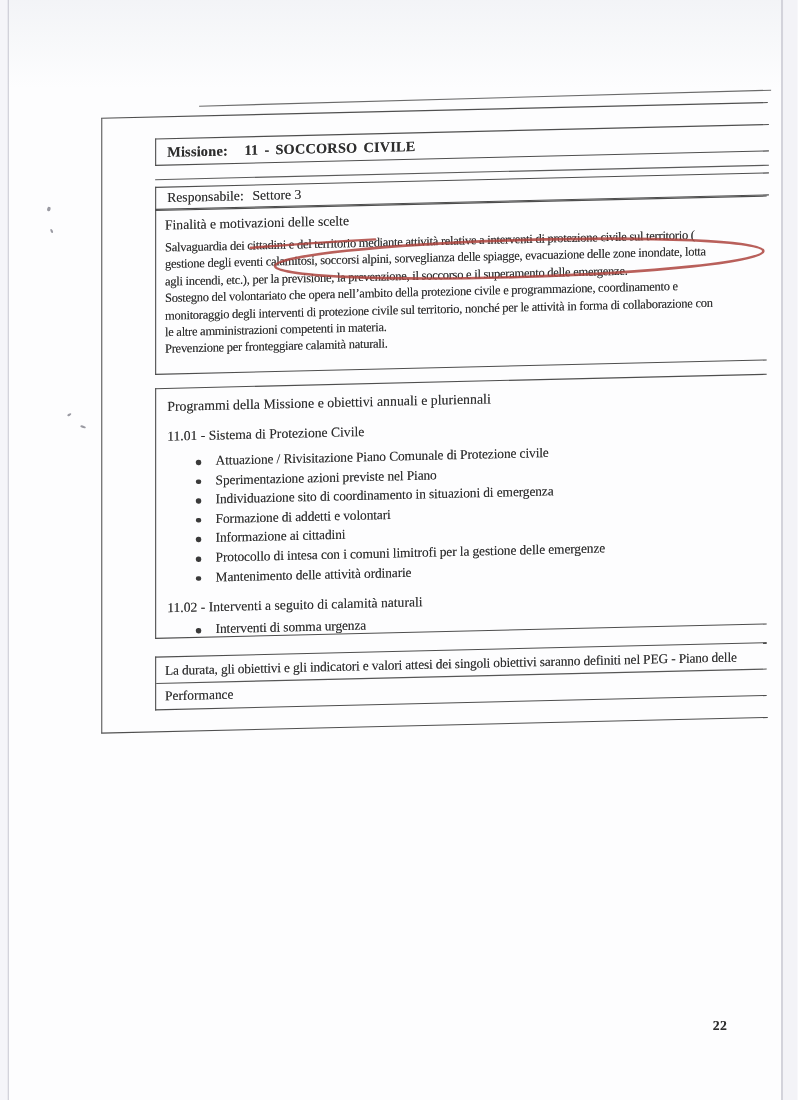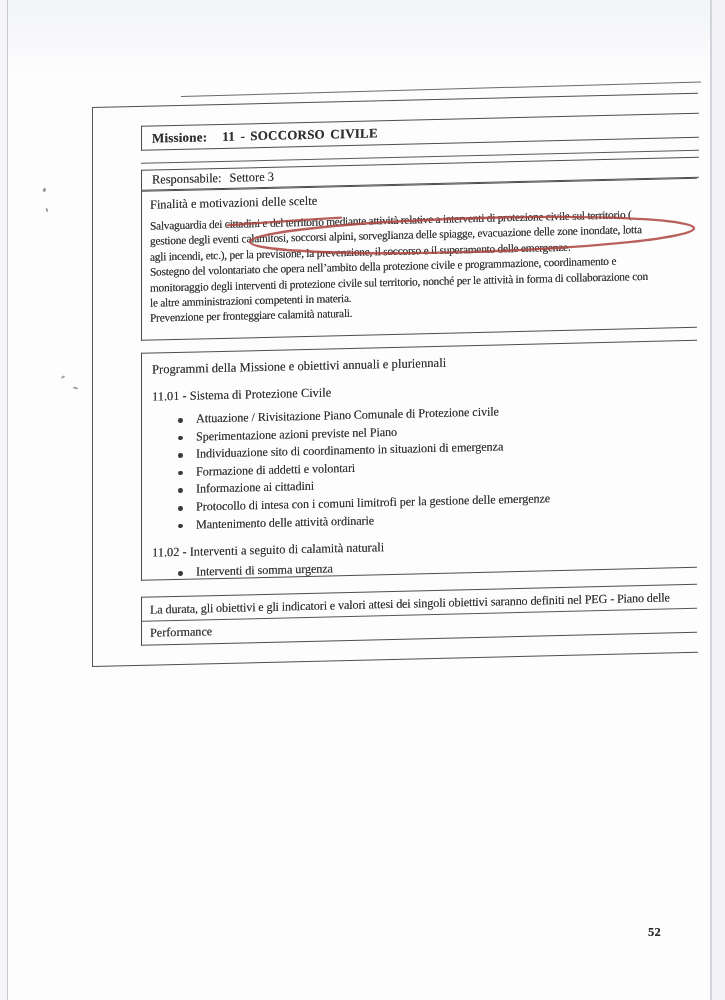--- a/index.html
+++ b/index.html
@@ -137,13 +137,13 @@
     </ul>
   </div>
 
   <div class="box durata-box scan-text">
     <div class="durata-line1">La durata, gli obiettivi e gli indicatori e valori attesi dei singoli obiettivi saranno definiti nel PEG - Piano delle</div>
     <div class="durata-line2">Performance</div>
   </div>
 
 </div>
 
-<div class="page-number scan-text">52</div>
+<div class="page-number scan-text">22</div>
 
 </body></html>

